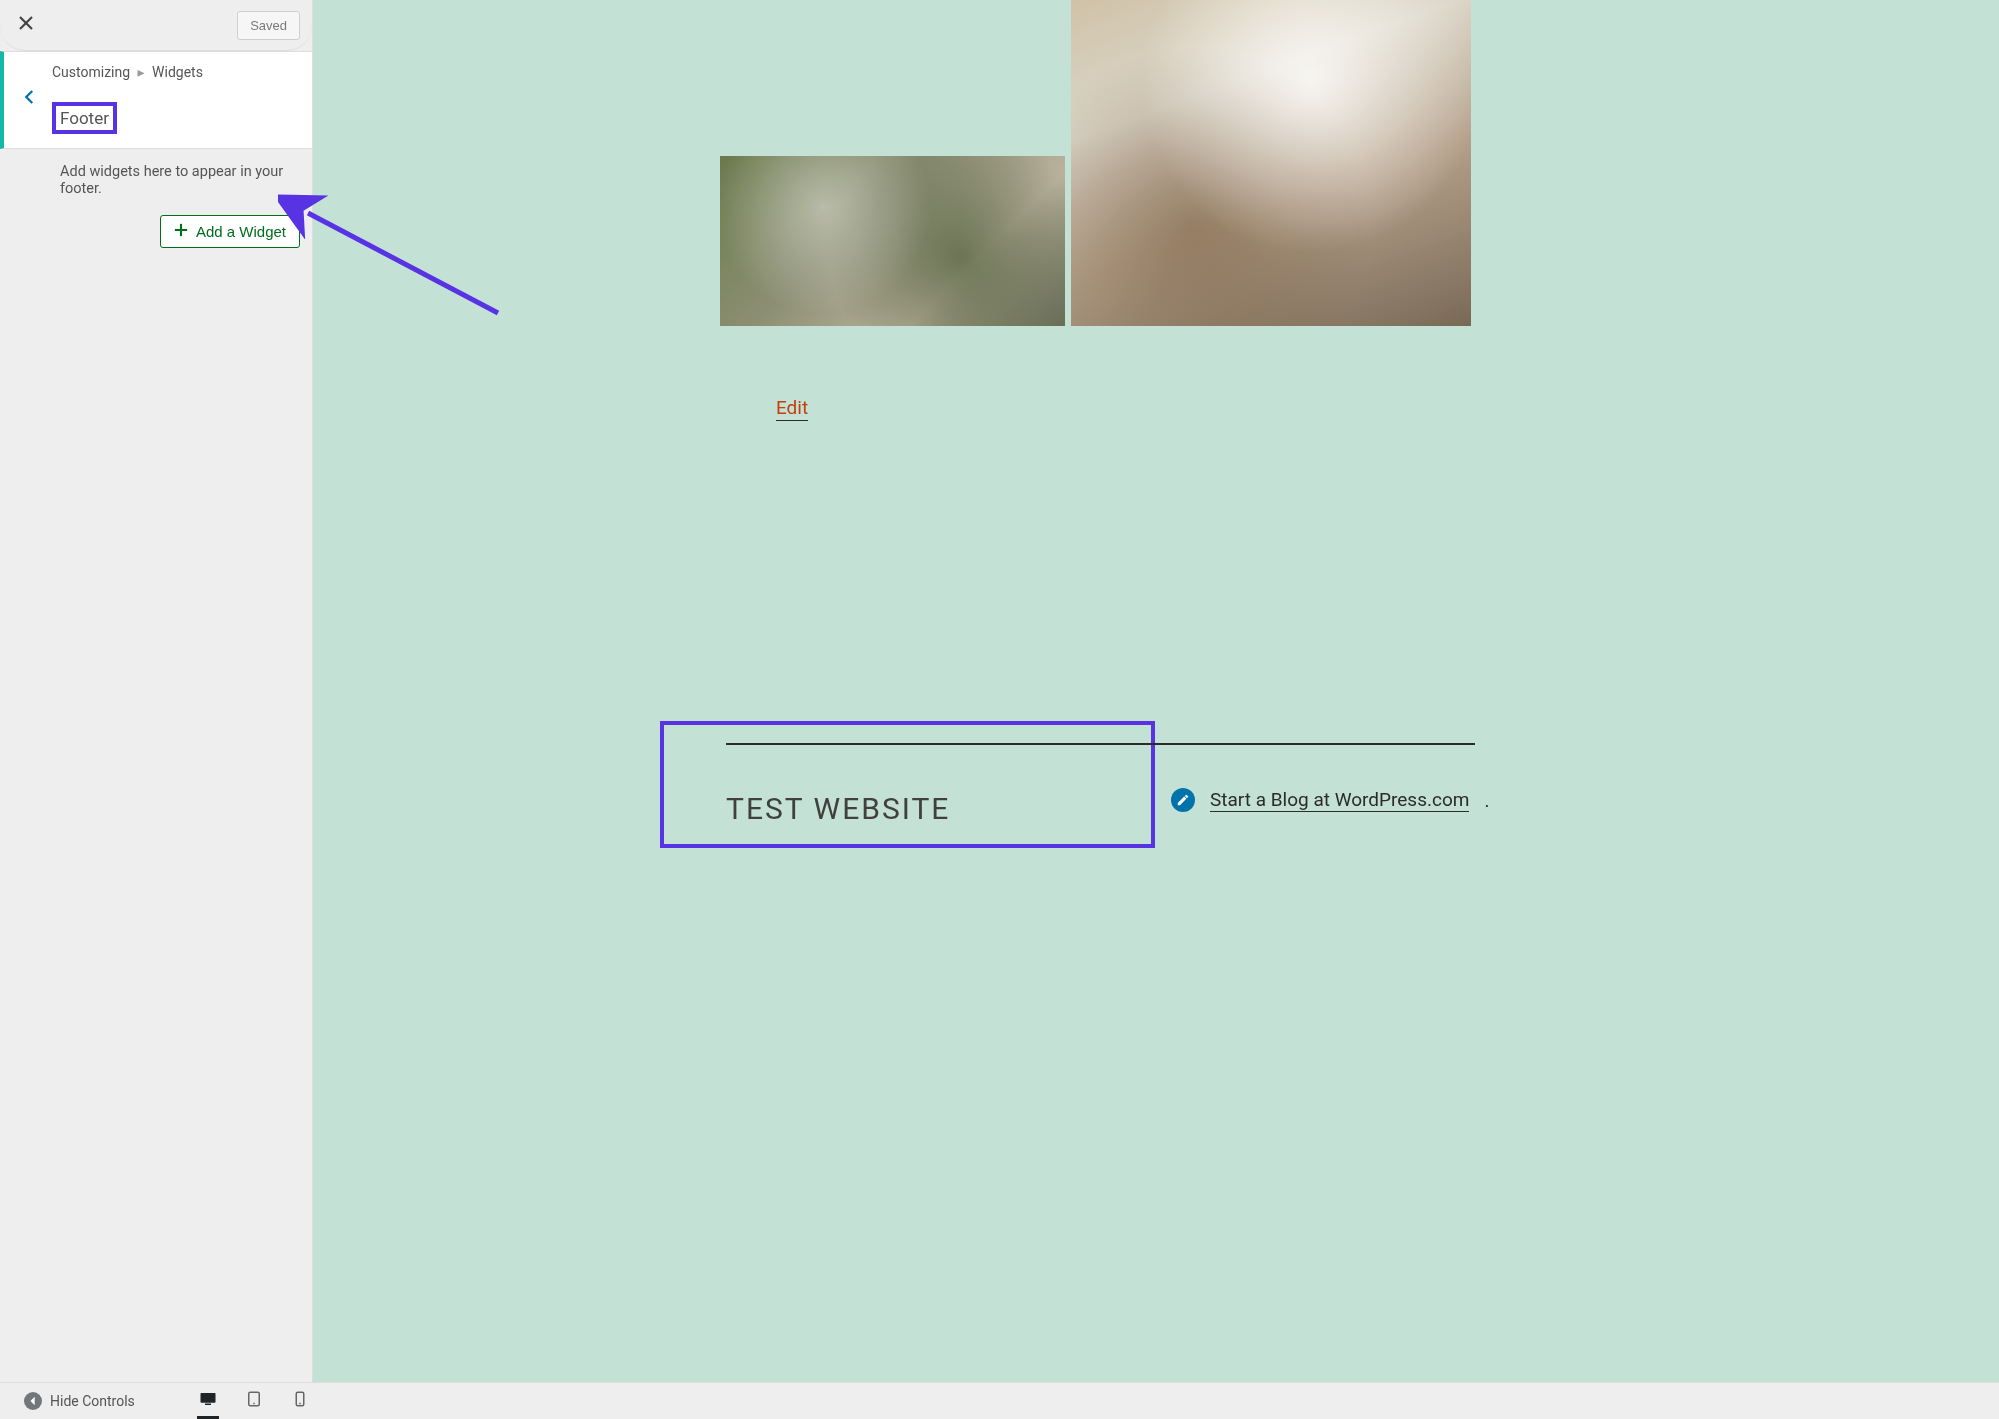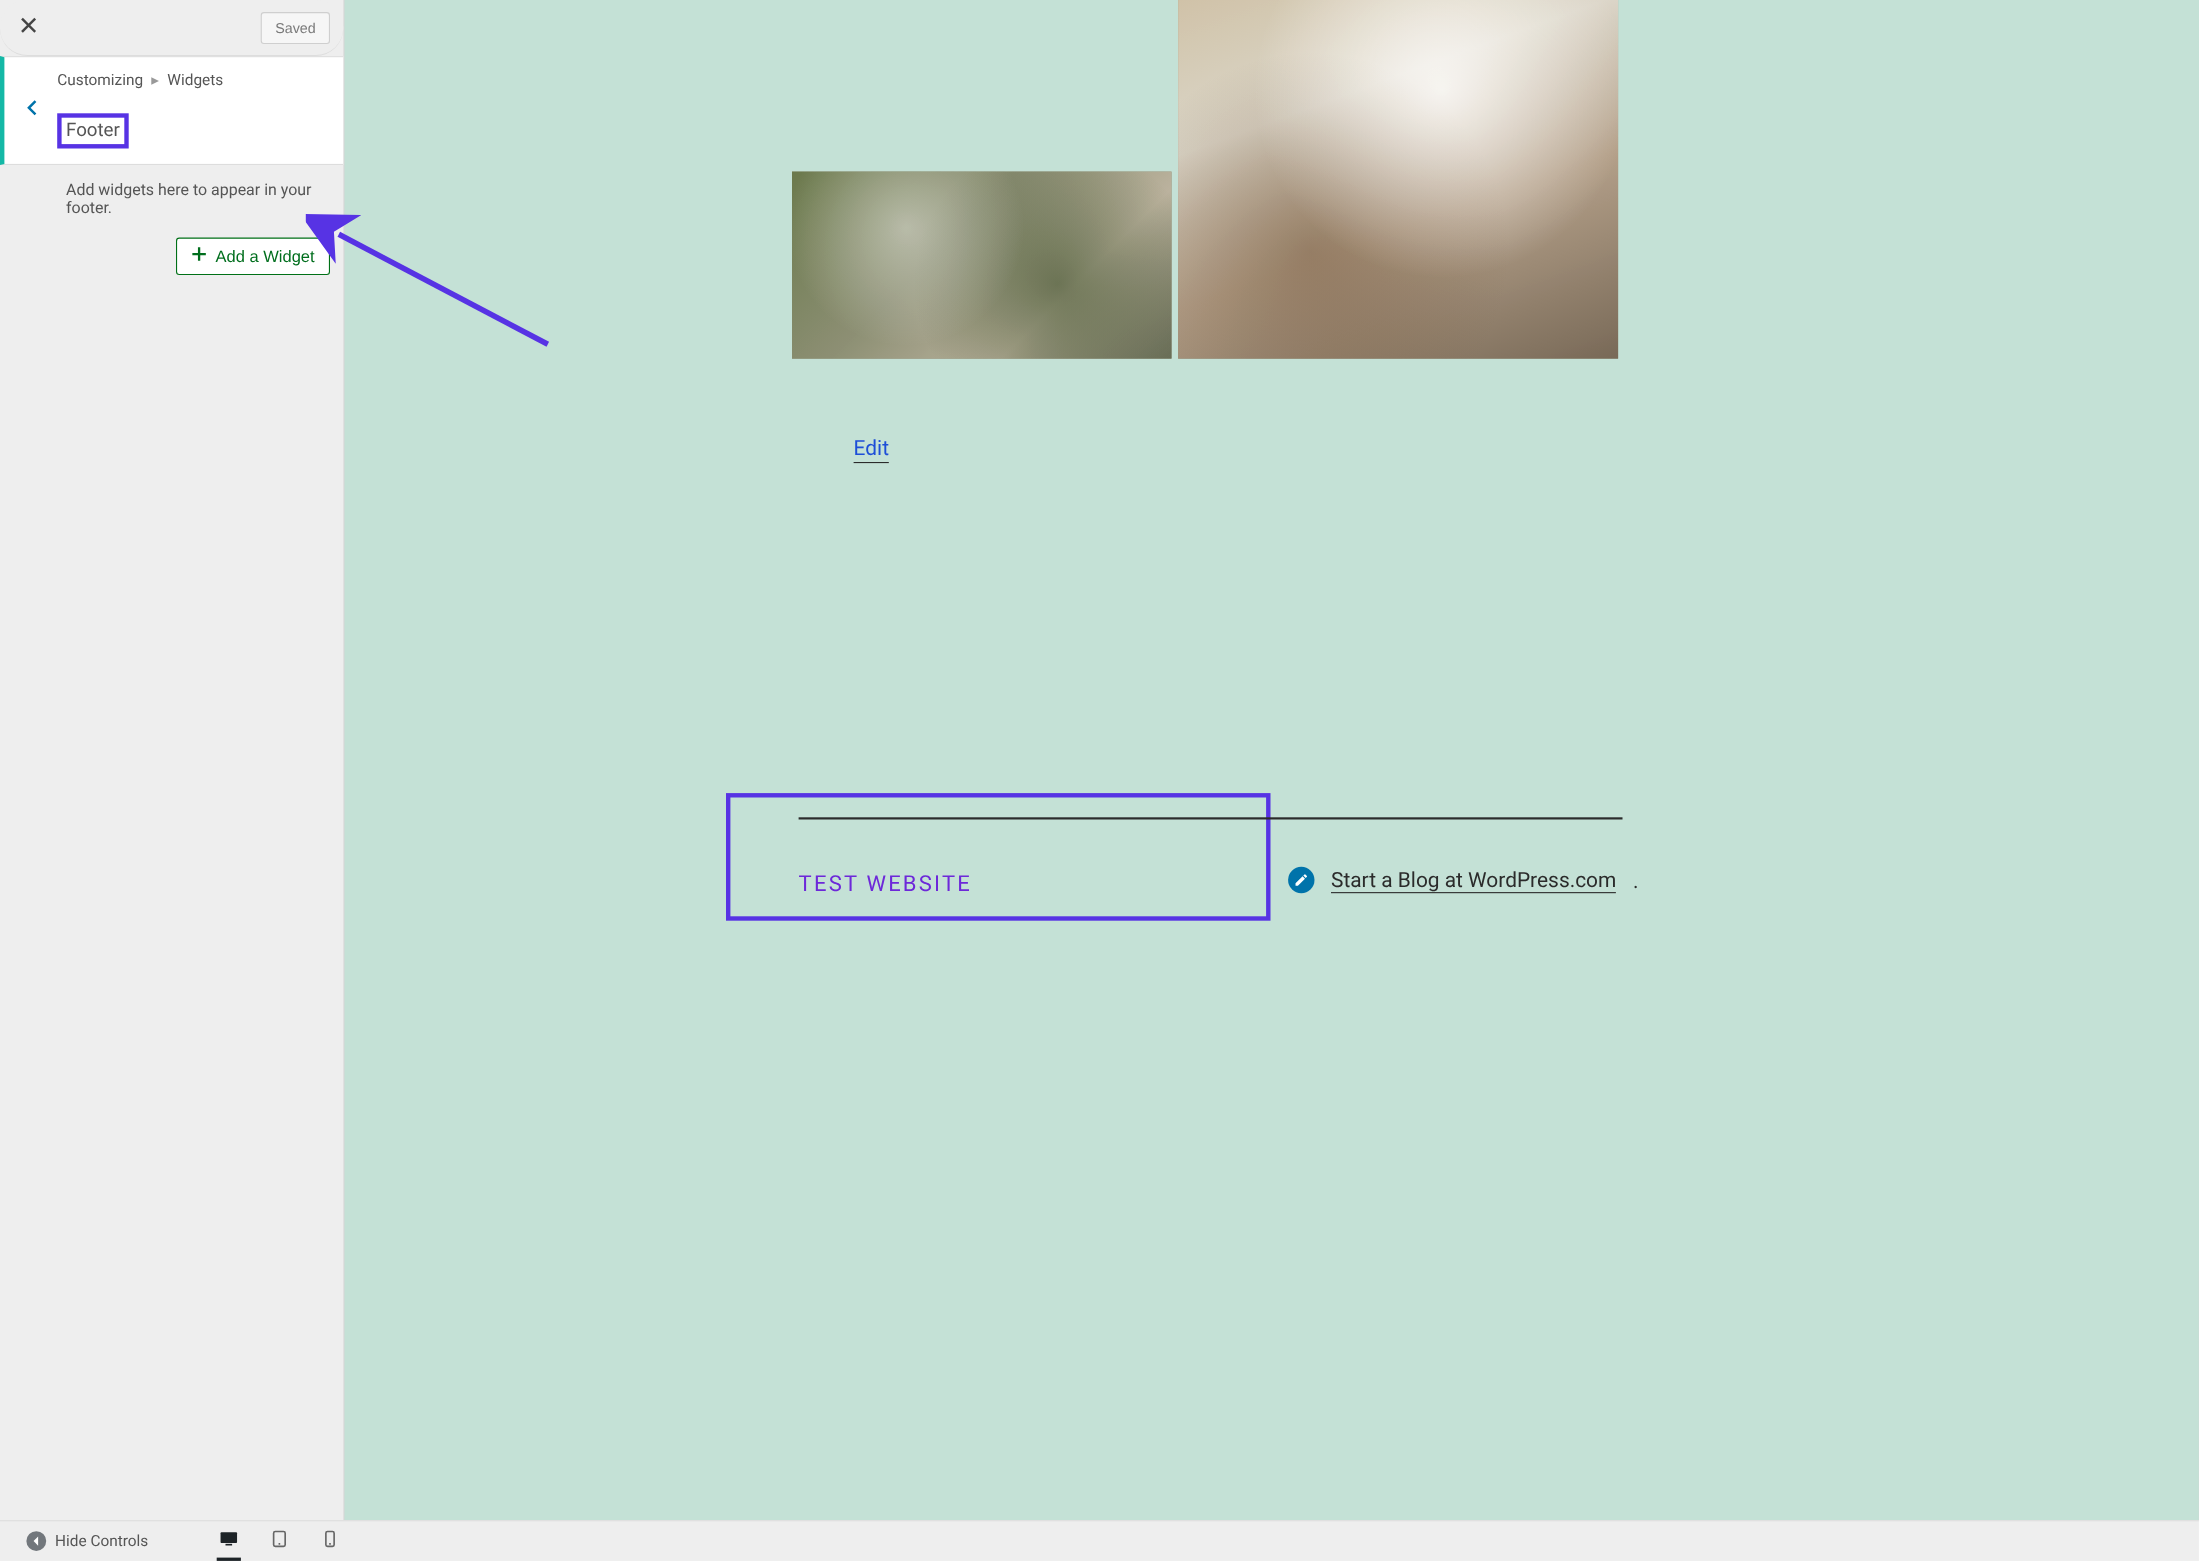--- a/index.html
+++ b/index.html
@@ -224,21 +224,21 @@
   .pv-img.right {
     width: 400px; height: 326px;
     background-image:
       radial-gradient(circle at 60% 25%, rgba(255,255,255,0.7), rgba(255,255,255,0) 50%),
       radial-gradient(circle at 30% 70%, rgba(120,90,60,0.5), rgba(0,0,0,0) 50%),
       linear-gradient(160deg, #cdbfa3 0%, #d8d2c4 30%, #b39e86 60%, #7a6a57 100%);
   }
   .edit-link {
     margin: 70px 0 0 463px;
     font-size: 19px;
-    color: #1d4ed8;
+    color: #c2410c;
     border-bottom: 1px solid #2b2b2b;
     display: inline-block;
     padding-bottom: 1px;
     cursor: pointer;
   }
 
   
   .pv-footer-zone {
     margin-top: 300px;
     margin-left: 347px;
@@ -249,23 +249,23 @@
   .pv-footer-inner {
     padding: 0 62px;
   }
   .pv-hr {
     height: 2px;
     background: #2b2b2b;
     margin-bottom: 46px;
     width: 749px; 
   }
   .pv-site-title {
-    font-size: 20px;
+    font-size: 30px;
     letter-spacing: 2px;
-    color: #6d28d9;
+    color: #404040;
   }
 
   .pv-wp-link {
     position: absolute;
     left: 858px;
     top: 67px;
     display: inline-flex;
     align-items: center;
     gap: 15px;
     white-space: nowrap;

